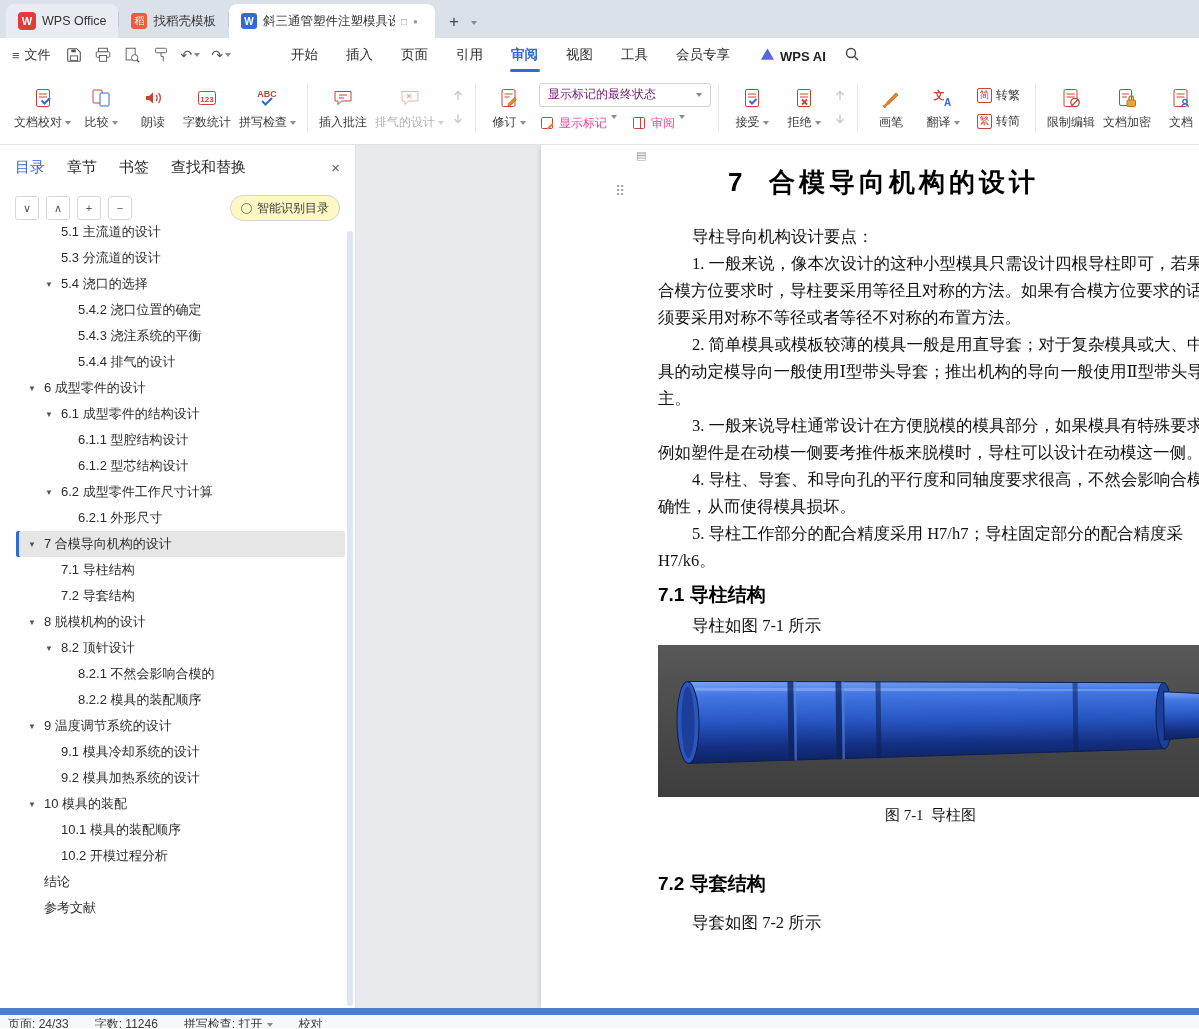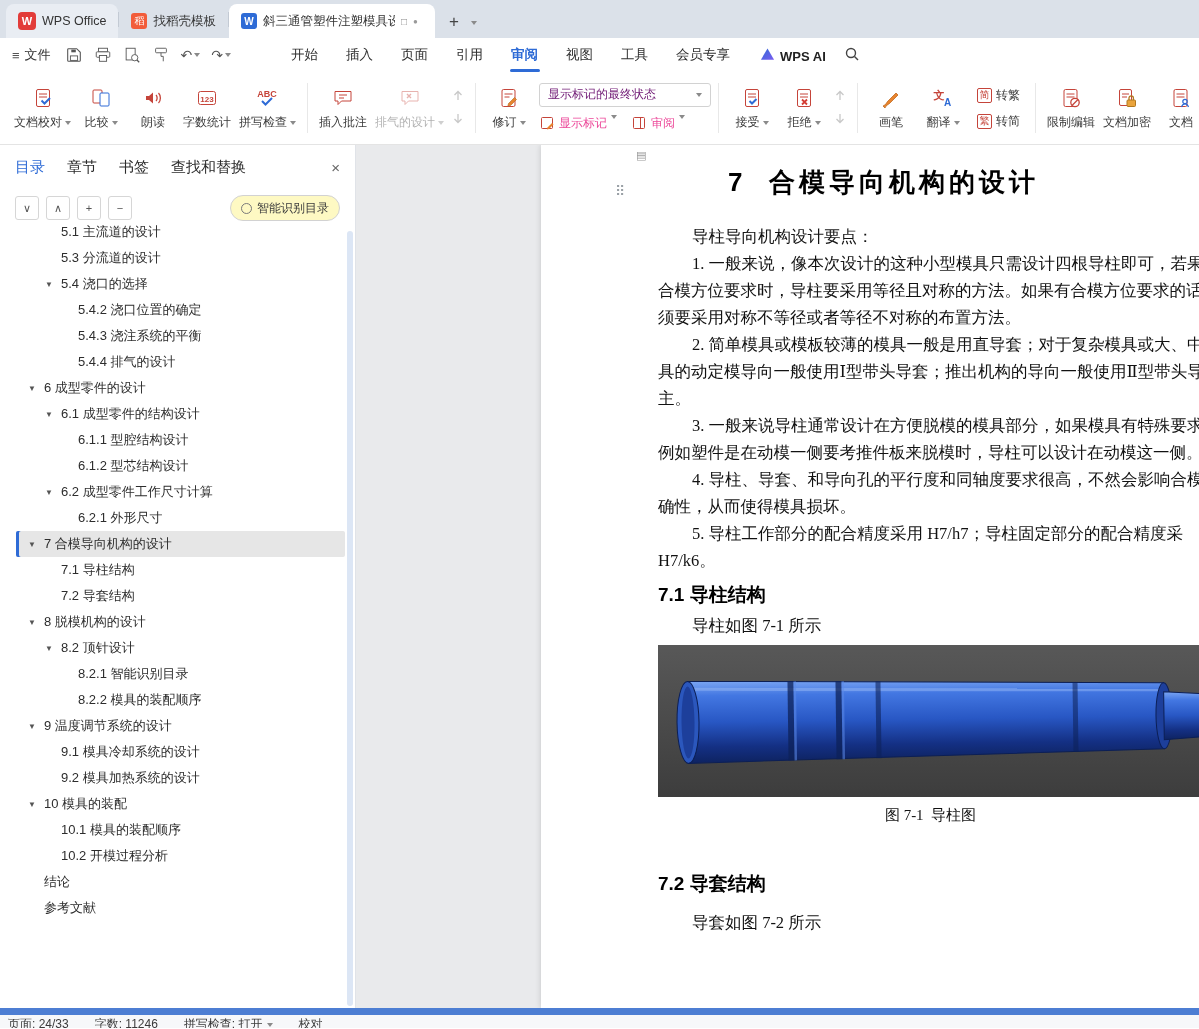--- a/index.html
+++ b/index.html
@@ -543,21 +543,21 @@
         </div>
 
 
         <div class="toc-row lvl1 exp">
           <span class="tri">▼</span>
           <span class="toc-label">8.2 顶针设计</span>
         </div>
 
         <div class="toc-row lvl2">
           <span class="tri">▼</span>
-          <span class="toc-label">8.2.1 智能识别目录</span>
+          <span class="toc-label">8.2.1 不然会影响合模的</span>
         </div>
 
         <div class="toc-row lvl2">
           <span class="tri">▼</span>
           <span class="toc-label">8.2.2 模具的装配顺序</span>
         </div>
 
         <div class="toc-row lvl0 exp">
           <span class="tri">▼</span>
           <span class="toc-label">9 温度调节系统的设计</span>

